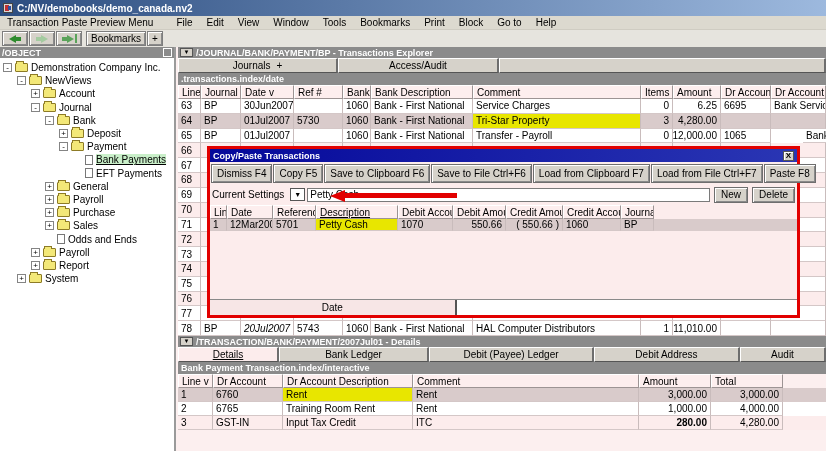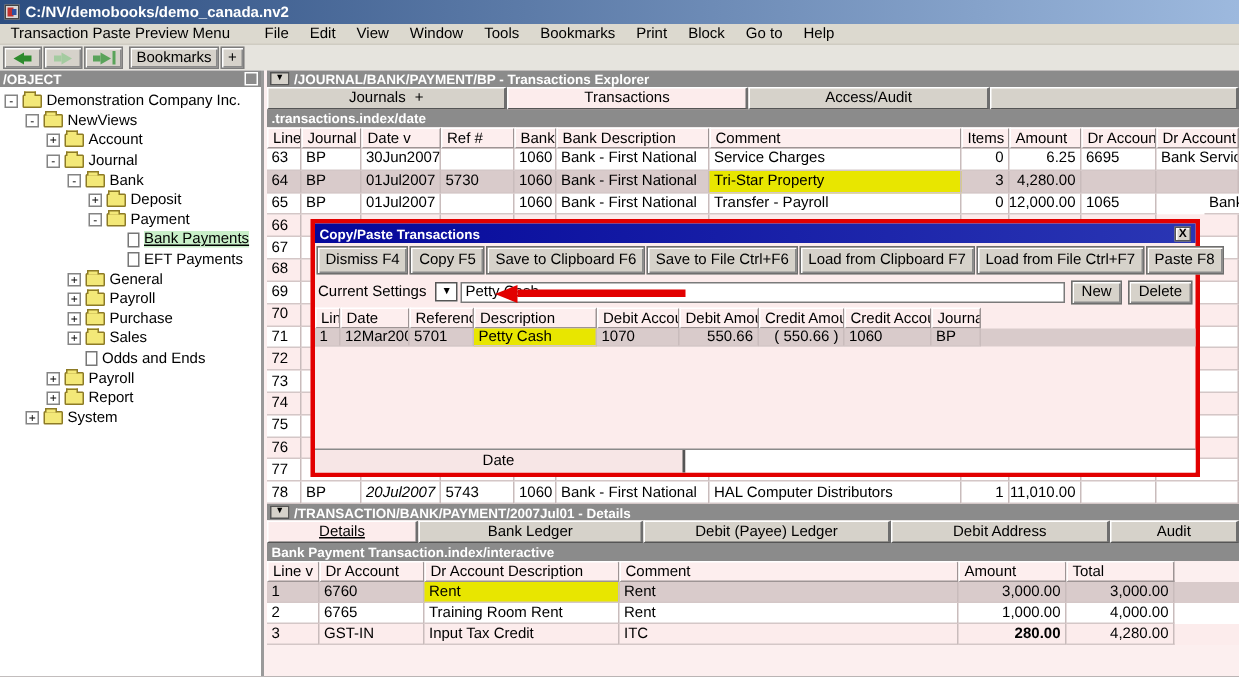--- a/index.html
+++ b/index.html
@@ -260,23 +260,20 @@
   <div id="right-pane">
     <div class="pane-header">
       <span class="hdr-dd">▼</span>
       <span>/JOURNAL/BANK/PAYMENT/BP - Transactions Explorer</span>
     </div>
     <div class="tabs" id="explorer-tabs">
         <div class="tab" style="width: 160px;">
           <span>Journals</span>
           <span>+</span>
         </div>
-        <div class="tab active" style="width: 161px;">
-          <span>Transactions</span>
-        </div>
         <div class="tab" style="width: 161px;">
           <span>Access/Audit</span>
         </div>
         <div class="tab" style="width: auto; flex: 1 1 0%;">
           <span></span>
         </div>
       </div>
     <div class="pathbar">
       <span>.transactions.index/date</span>
     </div>
@@ -588,21 +585,21 @@
       <span class="sm-btn">Delete</span>
       <span id="red-arrow">
         <span class="head"></span>
         <span class="shaft"></span>
       </span>
     </div>
     <div class="thead" id="dlg-head">
         <div class="hcell" style="width: 17px; flex: 0 0 17px;">Line</div>
         <div class="hcell" style="width: 46px; flex: 0 0 46px;">Date</div>
         <div class="hcell" style="width: 43px; flex: 0 0 43px;">Reference</div>
-        <div class="hcell" style="width: 82px; flex: 0 0 82px;">Description</div>
+        <div class="hcell" style="width: 82px; flex: 0 0 82px; text-decoration: underline;">Description</div>
         <div class="hcell" style="width: 55px; flex: 0 0 55px;">Debit Account</div>
         <div class="hcell" style="width: 53px; flex: 0 0 53px;">Debit Amount</div>
         <div class="hcell" style="width: 57px; flex: 0 0 57px;">Credit Amount</div>
         <div class="hcell" style="width: 58px; flex: 0 0 58px;">Credit Account</div>
         <div class="hcell" style="width: 33px; flex: 0 0 33px;">Journal</div>
       </div>
     <div id="dlg-rows">
         <div class="trow sel">
           <div class="tcell" style="width: 17px; flex: 0 0 17px;">1</div>
           <div class="tcell" style="width: 46px; flex: 0 0 46px;">12Mar2006</div>

